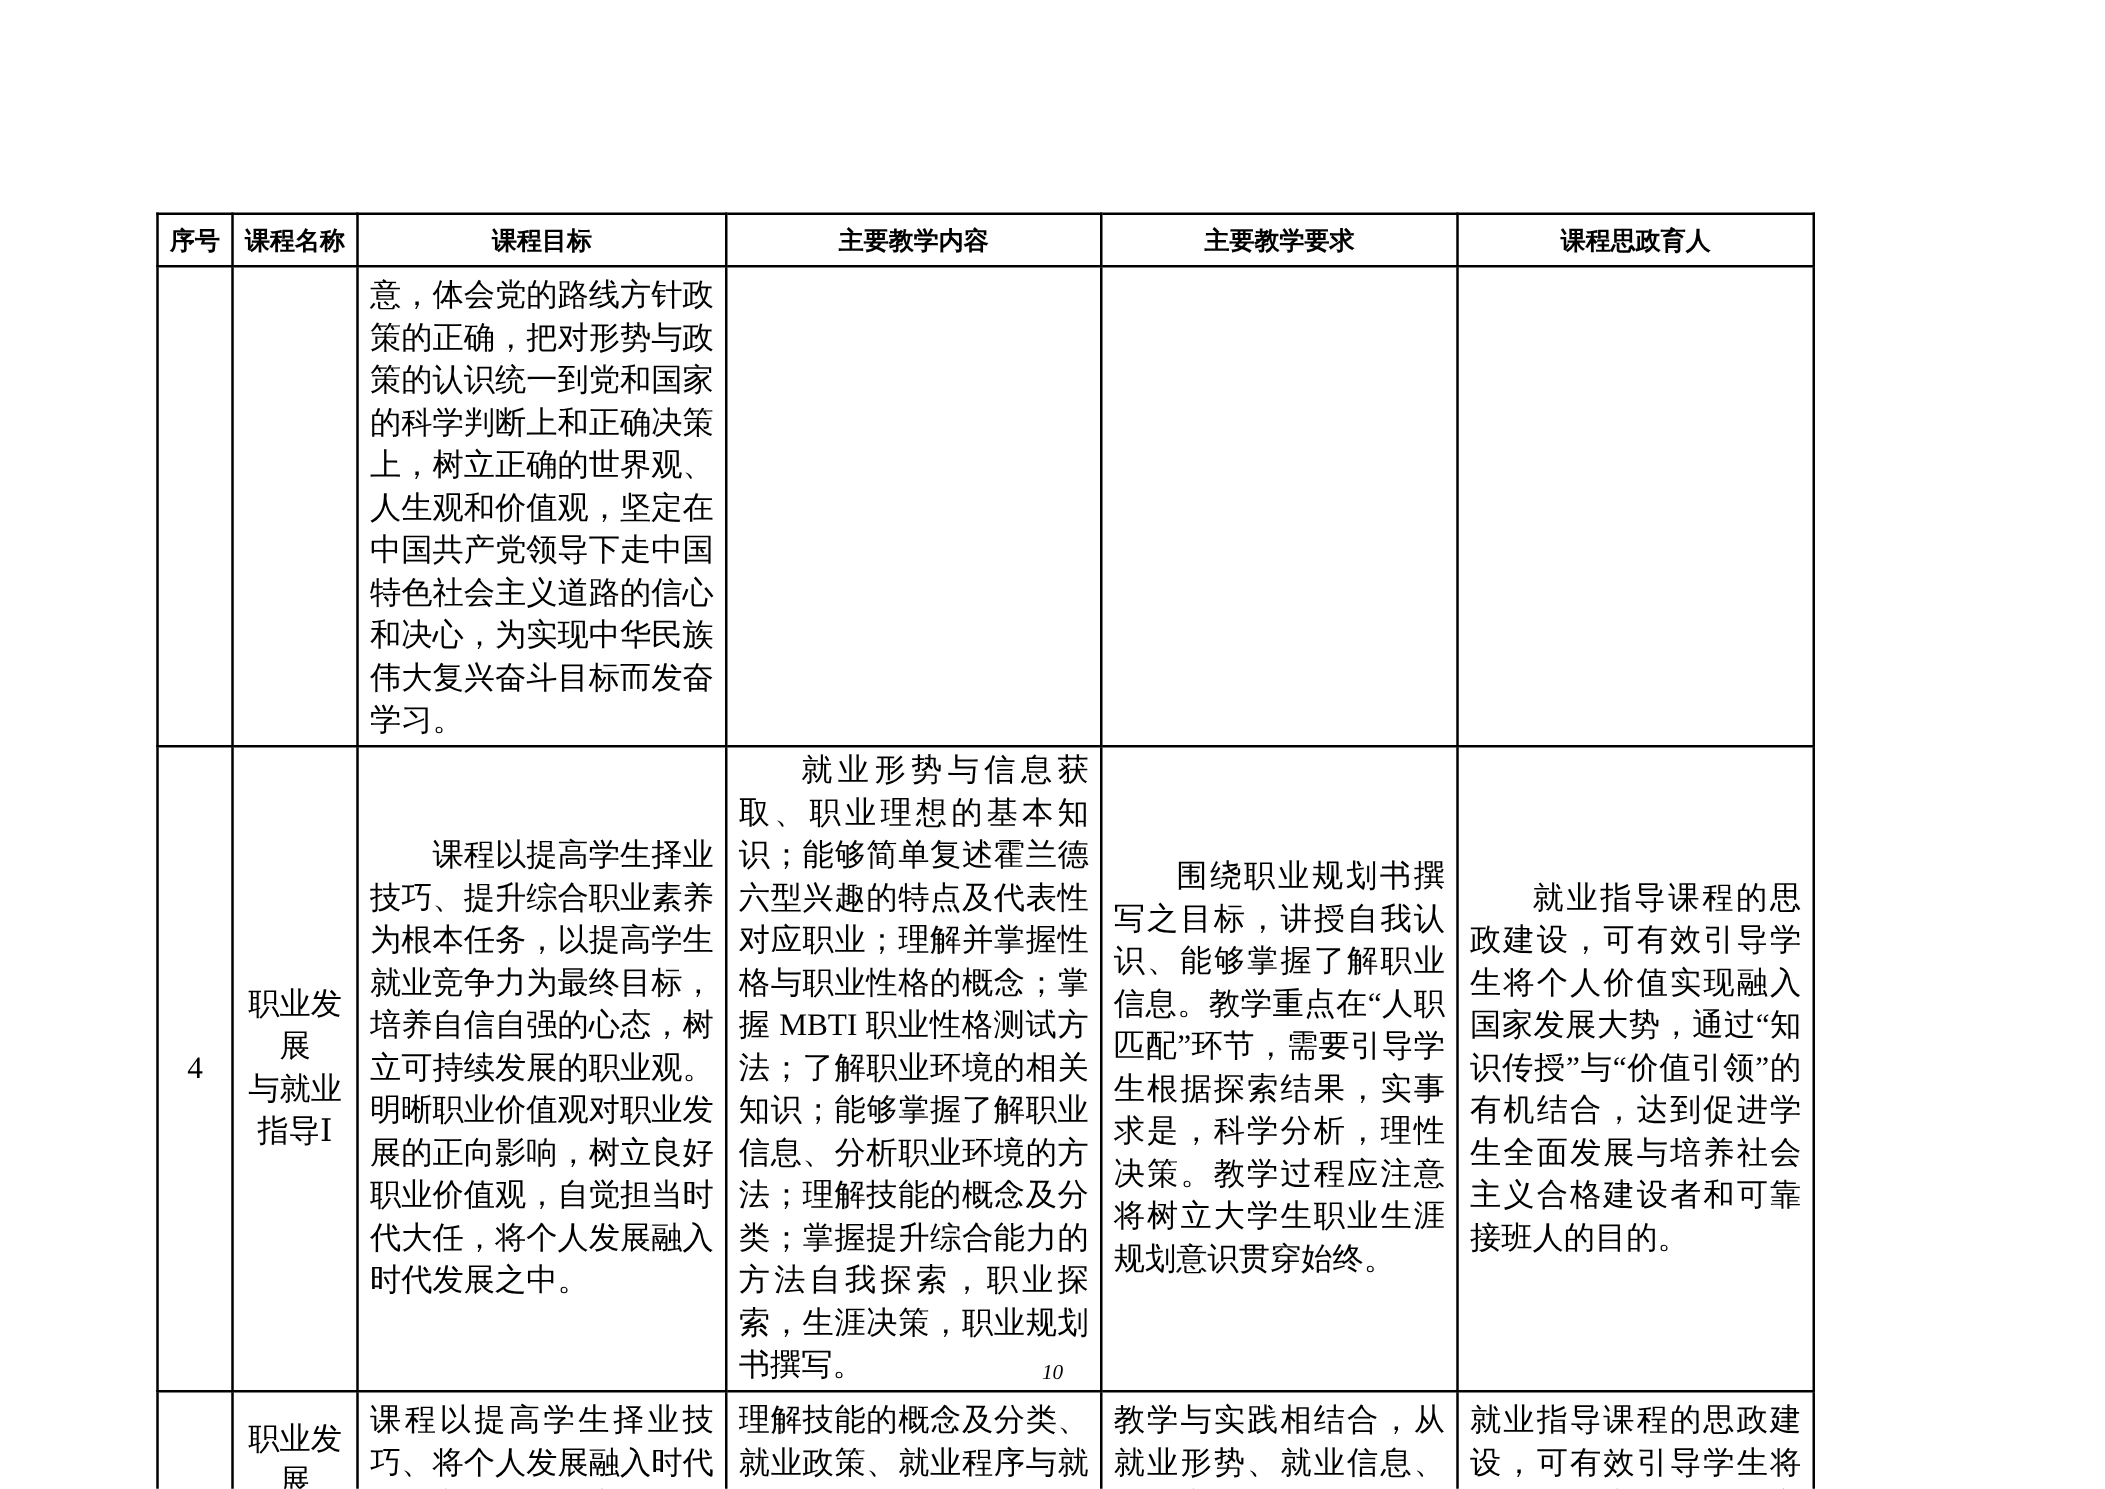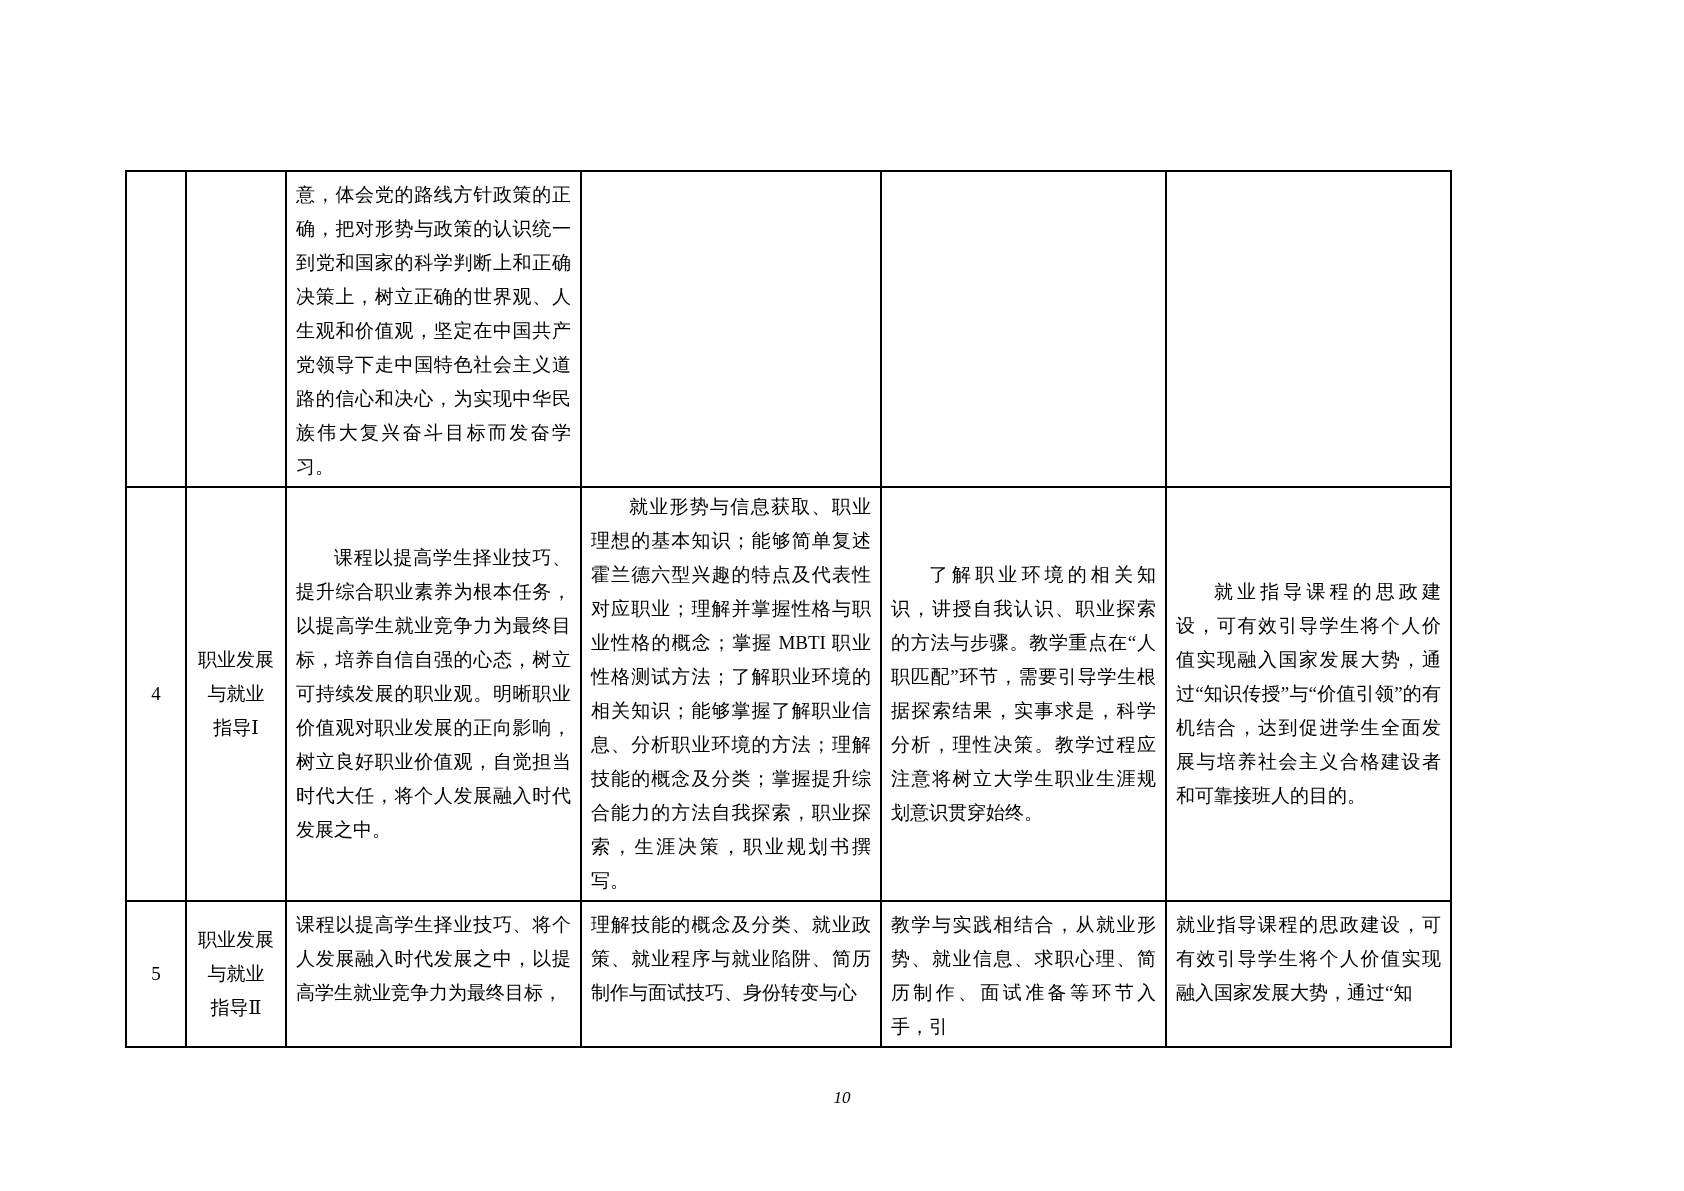--- a/index.html
+++ b/index.html
@@ -25,21 +25,21 @@
   }
   .doc-table th{
     font-family:"Liberation Sans","DejaVu Sans",sans-serif;
     font-weight:bold;
     font-size:20px;
     height:40px;
     text-align:center;
     padding:0 4px;
   }
   .doc-table td{
-    font-size:19px;
+    font-size:25px;
     line-height:34px;
     padding:2px 9px;
   }
   td.seq{
     text-align:center;
   }
   td.cname{
     text-align:center;
     white-space:pre-line;
     padding:15px 4px;
@@ -74,36 +74,44 @@
   <table class="doc-table">
     <colgroup>
       <col style="width:60px">
       <col style="width:100px">
       <col style="width:295px">
       <col style="width:300px">
       <col style="width:285px">
       <col style="width:285px">
     </colgroup>
     <tbody>
+        <tr>
+      <th>序号</th>
+      <th>课程名称</th>
+      <th>课程目标</th>
+      <th>主要教学内容</th>
+      <th>主要教学要求</th>
+      <th>课程思政育人</th>
+    </tr>
     <tr class="row-cont">
       <td class="seq"></td>
       <td class="cname"></td>
       <td class="para vtop">意，体会党的路线方针政策的正确，把对形势与政策的认识统一到党和国家的科学判断上和正确决策上，树立正确的世界观、人生观和价值观，坚定在中国共产党领导下走中国特色社会主义道路的信心和决心，为实现中华民族伟大复兴奋斗目标而发奋学习。</td>
       <td class="para"></td>
       <td class="para"></td>
       <td class="para"></td>
     </tr>
     <tr class="row-4">
       <td class="seq">4</td>
       <td class="cname">职业发展
 与就业
 指导Ⅰ</td>
       <td class="para indent">课程以提高学生择业技巧、提升综合职业素养为根本任务，以提高学生就业竞争力为最终目标，培养自信自强的心态，树立可持续发展的职业观。明晰职业价值观对职业发展的正向影响，树立良好职业价值观，自觉担当时代大任，将个人发展融入时代发展之中。</td>
       <td class="para indent">就业形势与信息获取、职业理想的基本知识；能够简单复述霍兰德六型兴趣的特点及代表性对应职业；理解并掌握性格与职业性格的概念；掌握 MBTI 职业性格测试方法；了解职业环境的相关知识；能够掌握了解职业信息、分析职业环境的方法；理解技能的概念及分类；掌握提升综合能力的方法自我探索，职业探索，生涯决策，职业规划书撰写。</td>
-      <td class="para indent">了解职业环境的相关知识，讲授自我认识、职业探索的方法与步骤。教学重点在“人职匹配”环节，需要引导学生根据探索结果，实事求是，科学分析，理性决策。教学过程应注意将树立大学生职业生涯规划意识贯穿始终。</td>
+      <td class="para indent">围绕职业规划书撰写之目标，讲授自我认识、能够掌握了解职业信息。教学重点在“人职匹配”环节，需要引导学生根据探索结果，实事求是，科学分析，理性决策。教学过程应注意将树立大学生职业生涯规划意识贯穿始终。</td>
       <td class="para indent">就业指导课程的思政建设，可有效引导学生将个人价值实现融入国家发展大势，通过“知识传授”与“价值引领”的有机结合，达到促进学生全面发展与培养社会主义合格建设者和可靠接班人的目的。</td>
     </tr>
     <tr class="row-5">
       <td class="seq">5</td>
       <td class="cname">职业发展
 与就业
 指导Ⅱ</td>
       <td class="para vtop">课程以提高学生择业技巧、将个人发展融入时代发展之中，以提高学生就业竞争力为最终目标，</td>
       <td class="para vtop">理解技能的概念及分类、就业政策、就业程序与就业陷阱、简历制作与面试技巧、身份转变与心</td>
       <td class="para vtop">教学与实践相结合，从就业形势、就业信息、求职心理、简历制作、面试准备等环节入手，引</td>

